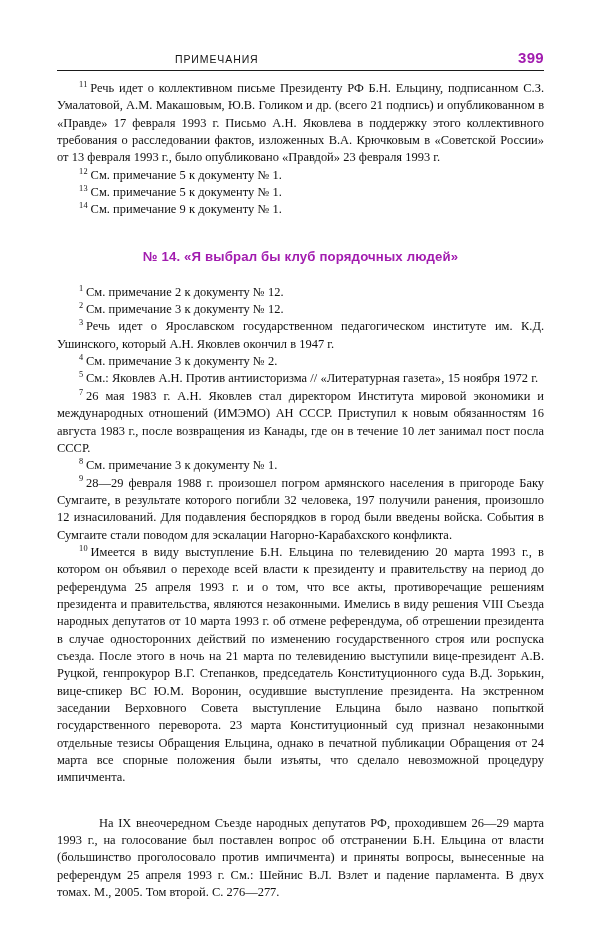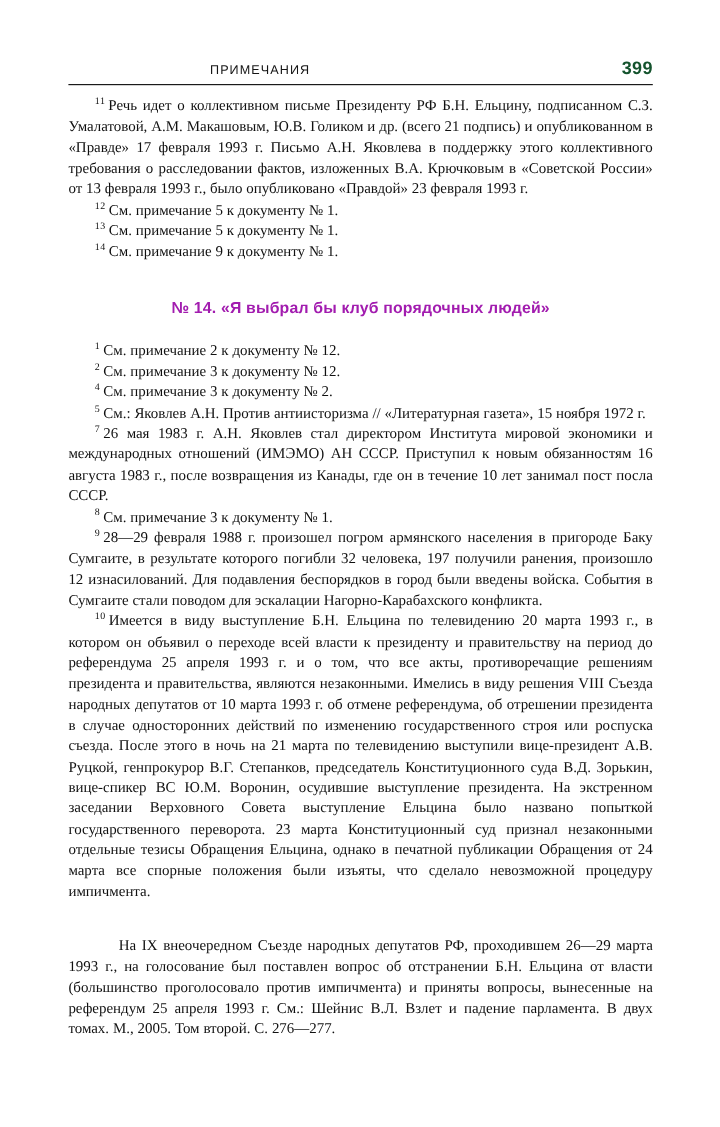--- a/index.html
+++ b/index.html
@@ -40,21 +40,21 @@
     font-size: 10.5px;
     font-weight: 400;
     letter-spacing: 0.9px;
     color: #141414;
     margin-left: 118px;
   }
   .running-head-folio {
     font-size: 15px;
     font-weight: 700;
     letter-spacing: 0.3px;
-    color: #14532d;
+    color: #a21caf;
   }
   .head-rule {
     position: absolute;
     left: 57px;
     top: 70px;
     width: 487px;
     height: 0;
     border-top: 1.4px solid #1a1a1a;
   }
 
@@ -124,20 +124,21 @@
         <p class="note tight"><sup class="marker">14</sup><span>См. примечание 9 к документу № 1.</span></p>
       </div>
 
     <div class="gap-before-heading"></div>
     <h2 class="section-heading">№ 14. «Я выбрал бы клуб порядочных людей»</h2>
     <div class="gap-after-heading"></div>
 
     <div id="notes-after">
         <p class="note tight"><sup class="marker">1</sup><span>См. примечание 2 к документу № 12.</span></p>
         <p class="note tight"><sup class="marker">2</sup><span>См. примечание 3 к документу № 12.</span></p>
+        <p class="note tight"><sup class="marker">3</sup><span>Речь идет о Ярославском государственном педагогическом институте им. К.Д. Ушинского, который А.Н. Яковлев окончил в 1947 г.</span></p>
         <p class="note tight"><sup class="marker">4</sup><span>См. примечание 3 к документу № 2.</span></p>
         <p class="note tight"><sup class="marker">5</sup><span>См.: Яковлев А.Н. Против антиисторизма // «Литературная газета», 15 ноября 1972 г.</span></p>
         <p class="note tight"><sup class="marker">7</sup><span>26 мая 1983 г. А.Н. Яковлев стал директором Института мировой экономики и международных отношений (ИМЭМО) АН СССР. Приступил к новым обязанностям 16 августа 1983 г., после возвращения из Канады, где он в течение 10 лет занимал пост посла СССР.</span></p>
         <p class="note tight"><sup class="marker">8</sup><span>См. примечание 3 к документу № 1.</span></p>
         <p class="note tight"><sup class="marker">9</sup><span>28—29 февраля 1988 г. произошел погром армянского населения в пригороде Баку Сумгаите, в результате которого погибли 32 человека, 197 получили ранения, произошло 12 изнасилований. Для подавления беспорядков в город были введены войска. События в Сумгаите стали поводом для эскалации Нагорно-Карабахского конфликта.</span></p>
         <p class="note tight"><sup class="marker">10</sup><span>Имеется в виду выступление Б.Н. Ельцина по телевидению 20 марта 1993 г., в котором он объявил о переходе всей власти к президенту и правительству на период до референдума 25 апреля 1993 г. и о том, что все акты, противоречащие решениям президента и правительства, являются незаконными. Имелись в виду решения VIII Съезда народных депутатов от 10 марта 1993 г. об отмене референдума, об отрешении президента в случае односторонних действий по изменению государственного строя или роспуска съезда. После этого в ночь на 21 марта по телевидению выступили вице-президент А.В. Руцкой, генпрокурор В.Г. Степанков, председатель Конституционного суда В.Д. Зорькин, вице-спикер ВС Ю.М. Воронин, осудившие выступление президента. На экстренном заседании Верховного Совета выступление Ельцина было названо попыткой государственного переворота. 23 марта Конституционный суд признал незаконными отдельные тезисы Обращения Ельцина, однако в печатной публикации Обращения от 24 марта все спорные положения были изъяты, что сделало невозможной процедуру импичмента.</span></p>
       </div>
 
     <p class="note deep-indent">На IX внеочередном Съезде народных депутатов РФ, проходившем 26—29 марта 1993 г., на голосование был поставлен вопрос об отстранении Б.Н. Ельцина от власти (большинство проголосовало против импичмента) и приняты вопросы, вынесенные на референдум 25 апреля 1993 г. См.: Шейнис В.Л. Взлет и падение парламента. В двух томах. М., 2005. Том второй. С. 276—277.</p>
   </div>

